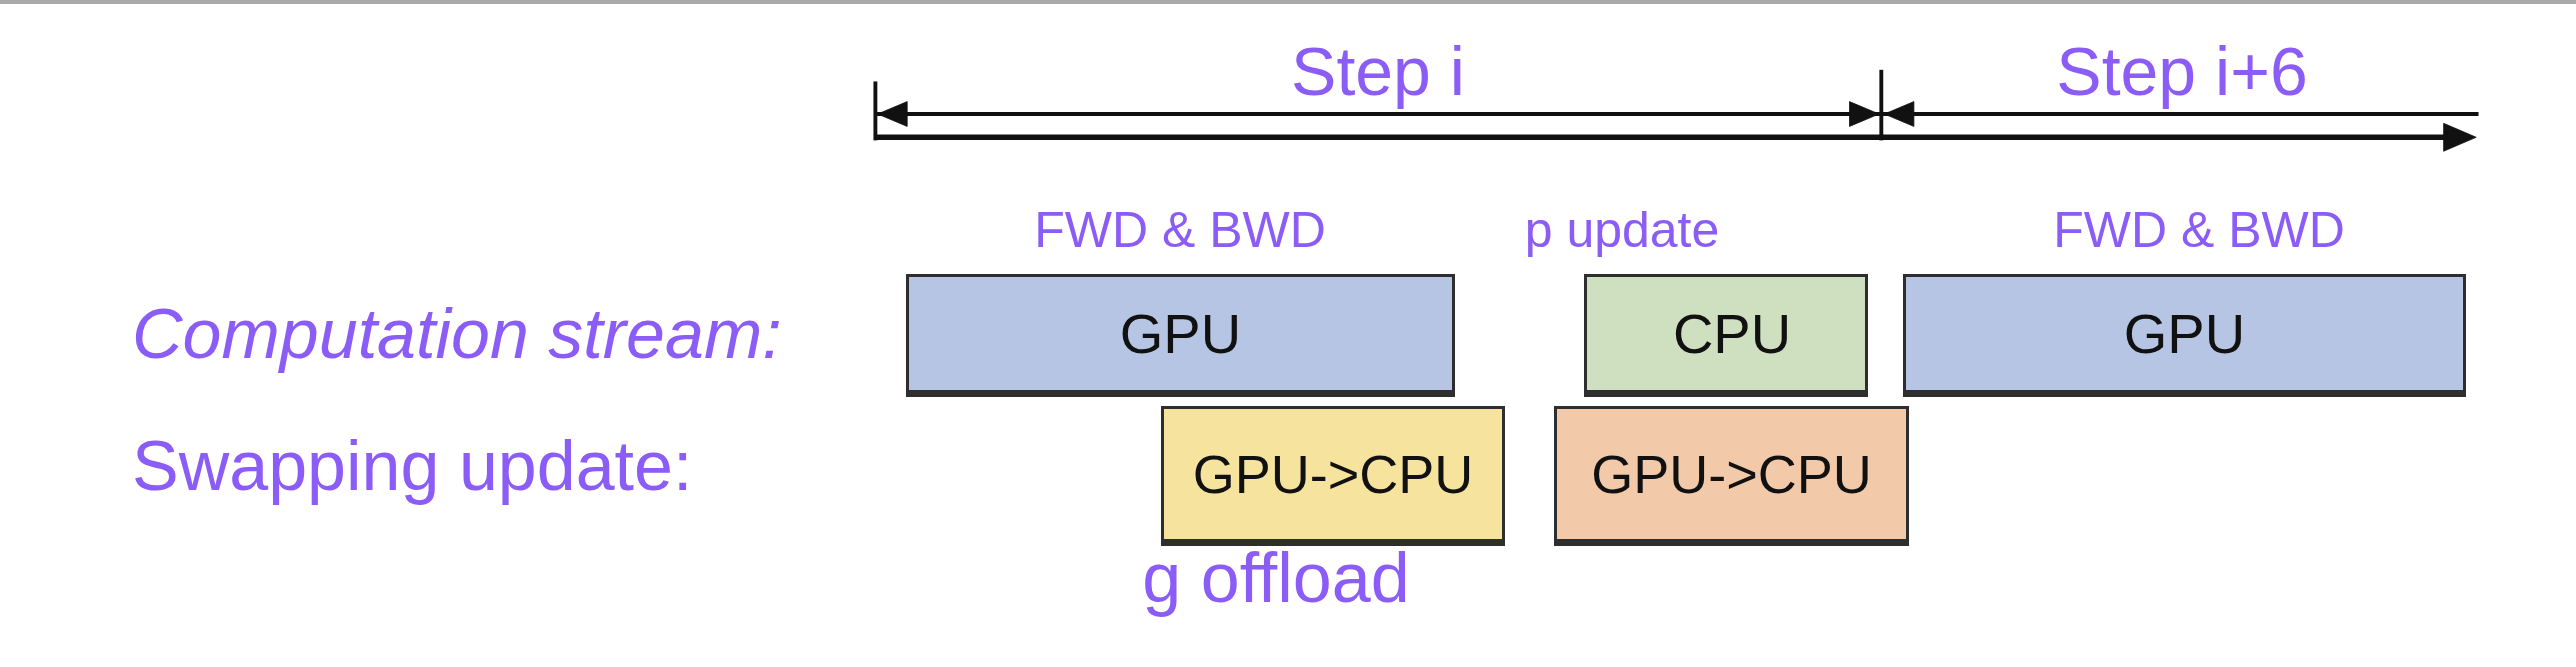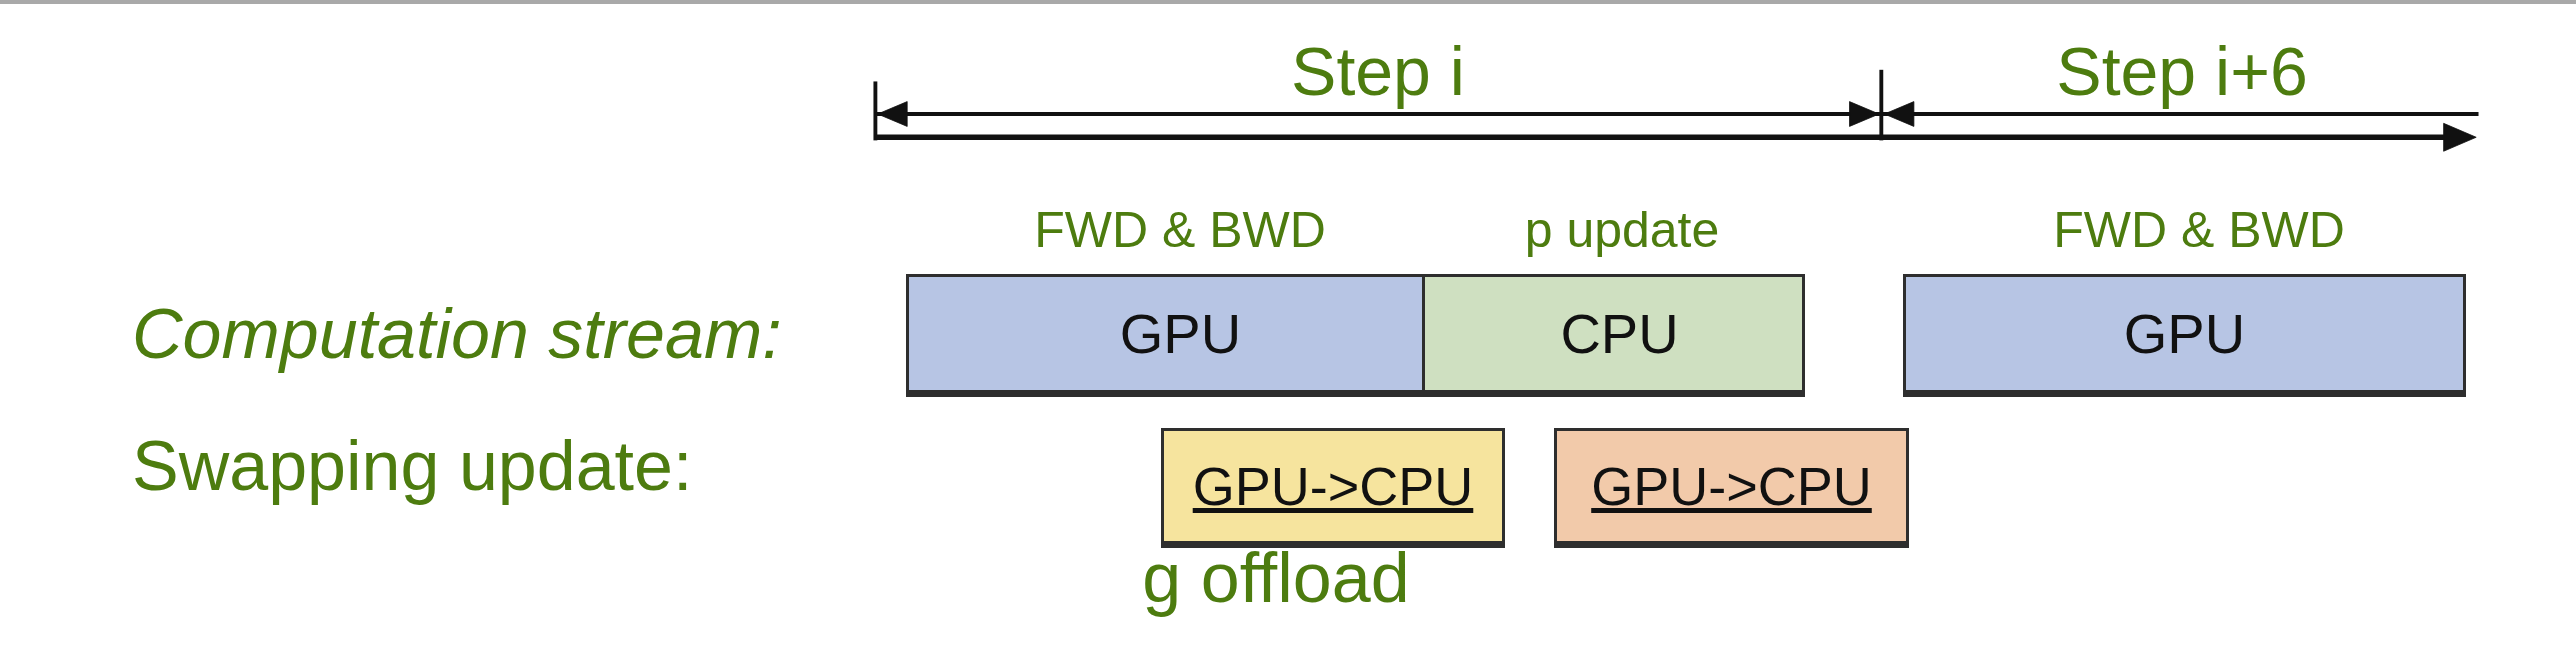--- a/index.html
+++ b/index.html
@@ -20,46 +20,46 @@
   }
   .timeline-svg {
     position: absolute;
     left: 0; top: 0;
     width: 2576px; height: 667px;
   }
   .lbl {
     position: absolute;
     white-space: nowrap;
     line-height: 1;
-    color: #4d7c0f;
+    color: #8b5cf6;
     text-align: center;
   }
   .centered { transform: translateX(-50%); }
   .step-label { font-size: 68px; top: 37px; }
   .row-label  { font-size: 70px; left: 132px; }
   .anno-above { font-size: 50px; top: 205px; }
   .anno-below { font-size: 70px; top: 543px; }
   .box {
     position: absolute;
     box-sizing: border-box;
     border: 3.9px solid #2e2e2e;
     border-bottom-width: 7px;
     display: flex;
     align-items: center;
     justify-content: center;
     line-height: 1;
   }
   .row1 { top: 274px; height: 123px; font-size: 56px; }
-  .row2 { top: 428px; height: 120px; font-size: 54px; text-decoration: underline; }
+  .row2 { top: 406px; height: 140px; font-size: 54px; }
   .fill-gpu    { background: #b7c5e4; }
   .fill-cpu    { background: #cfe0c1; }
   .fill-yellow { background: #f6e49e; }
   .fill-orange { background: #f2caaa; }
   .gpu1   { left: 906px; width: 549px; }
-  .cpu1   { left: 1422px; width: 383px; padding-left: 12px; }
+  .cpu1   { left: 1584px; width: 284px; padding-left: 12px; }
   .gpu2   { left: 1903px; width: 563px; }
   .swap1  { left: 1161px; width: 344px; }
   .swap2  { left: 1554px; width: 355px; }
 </style>
 </head>
 <body>
 
 <div class="canvas">
 
   <div class="top-rule"></div>

